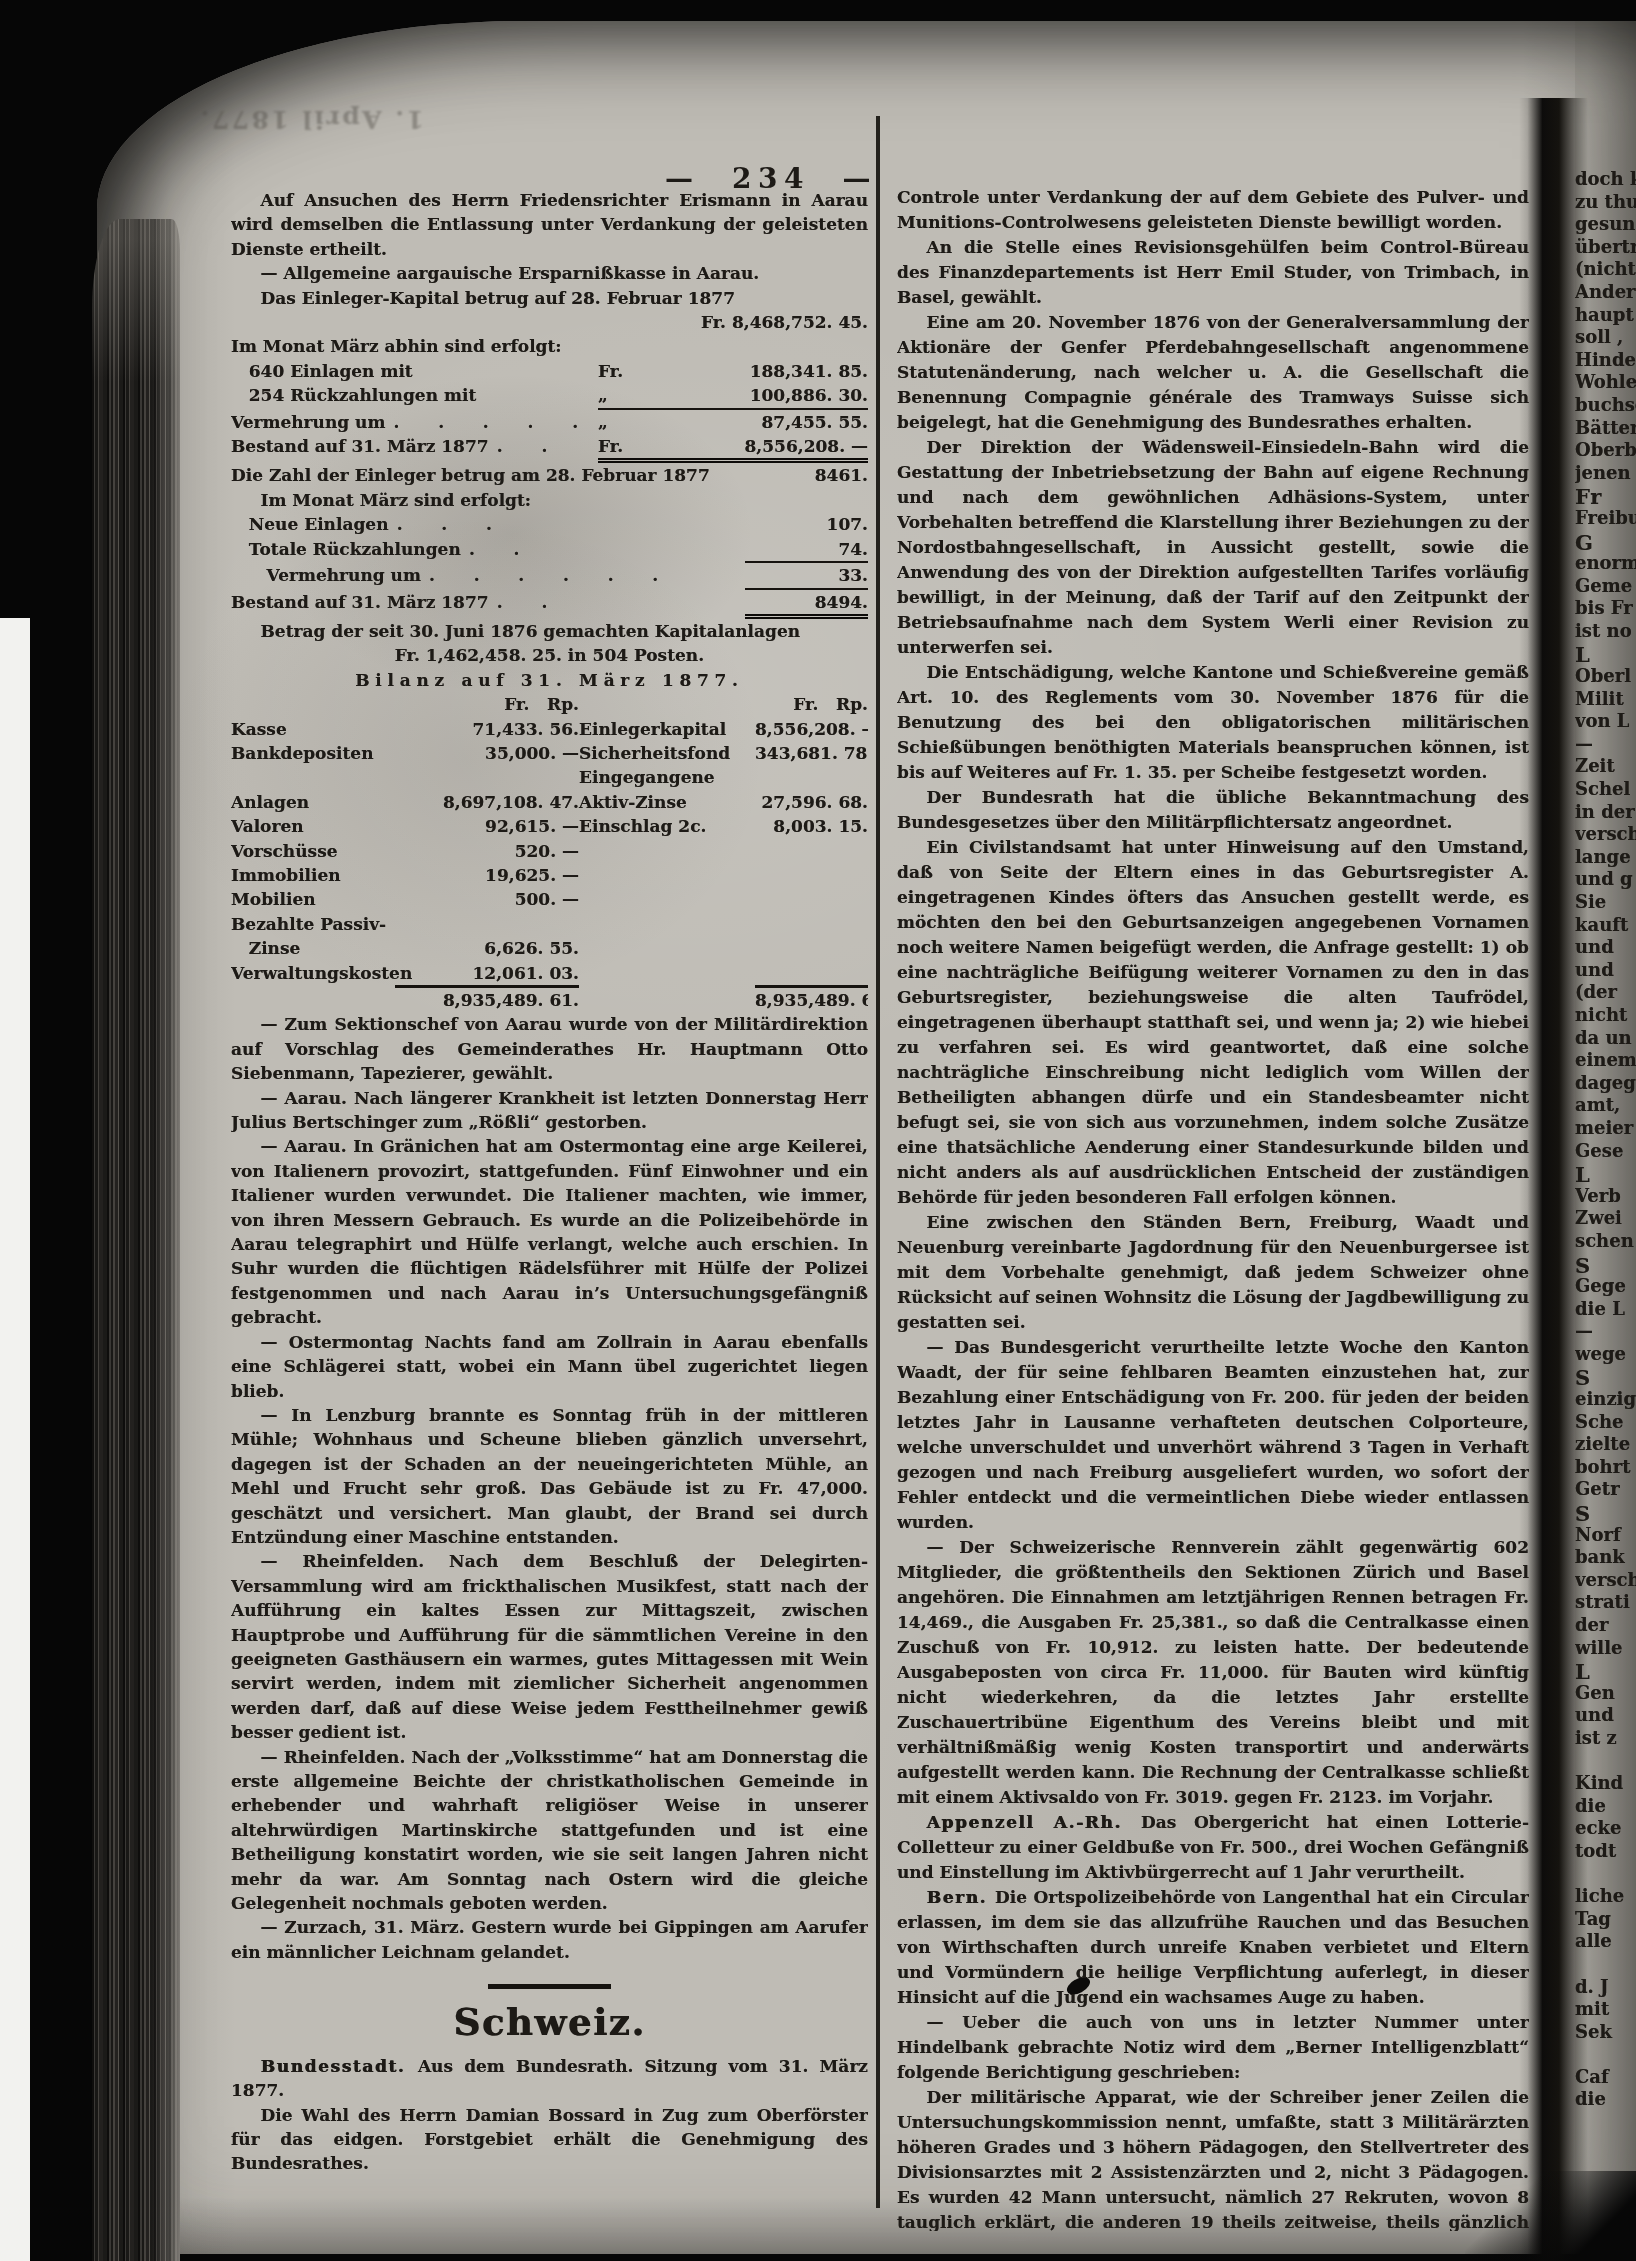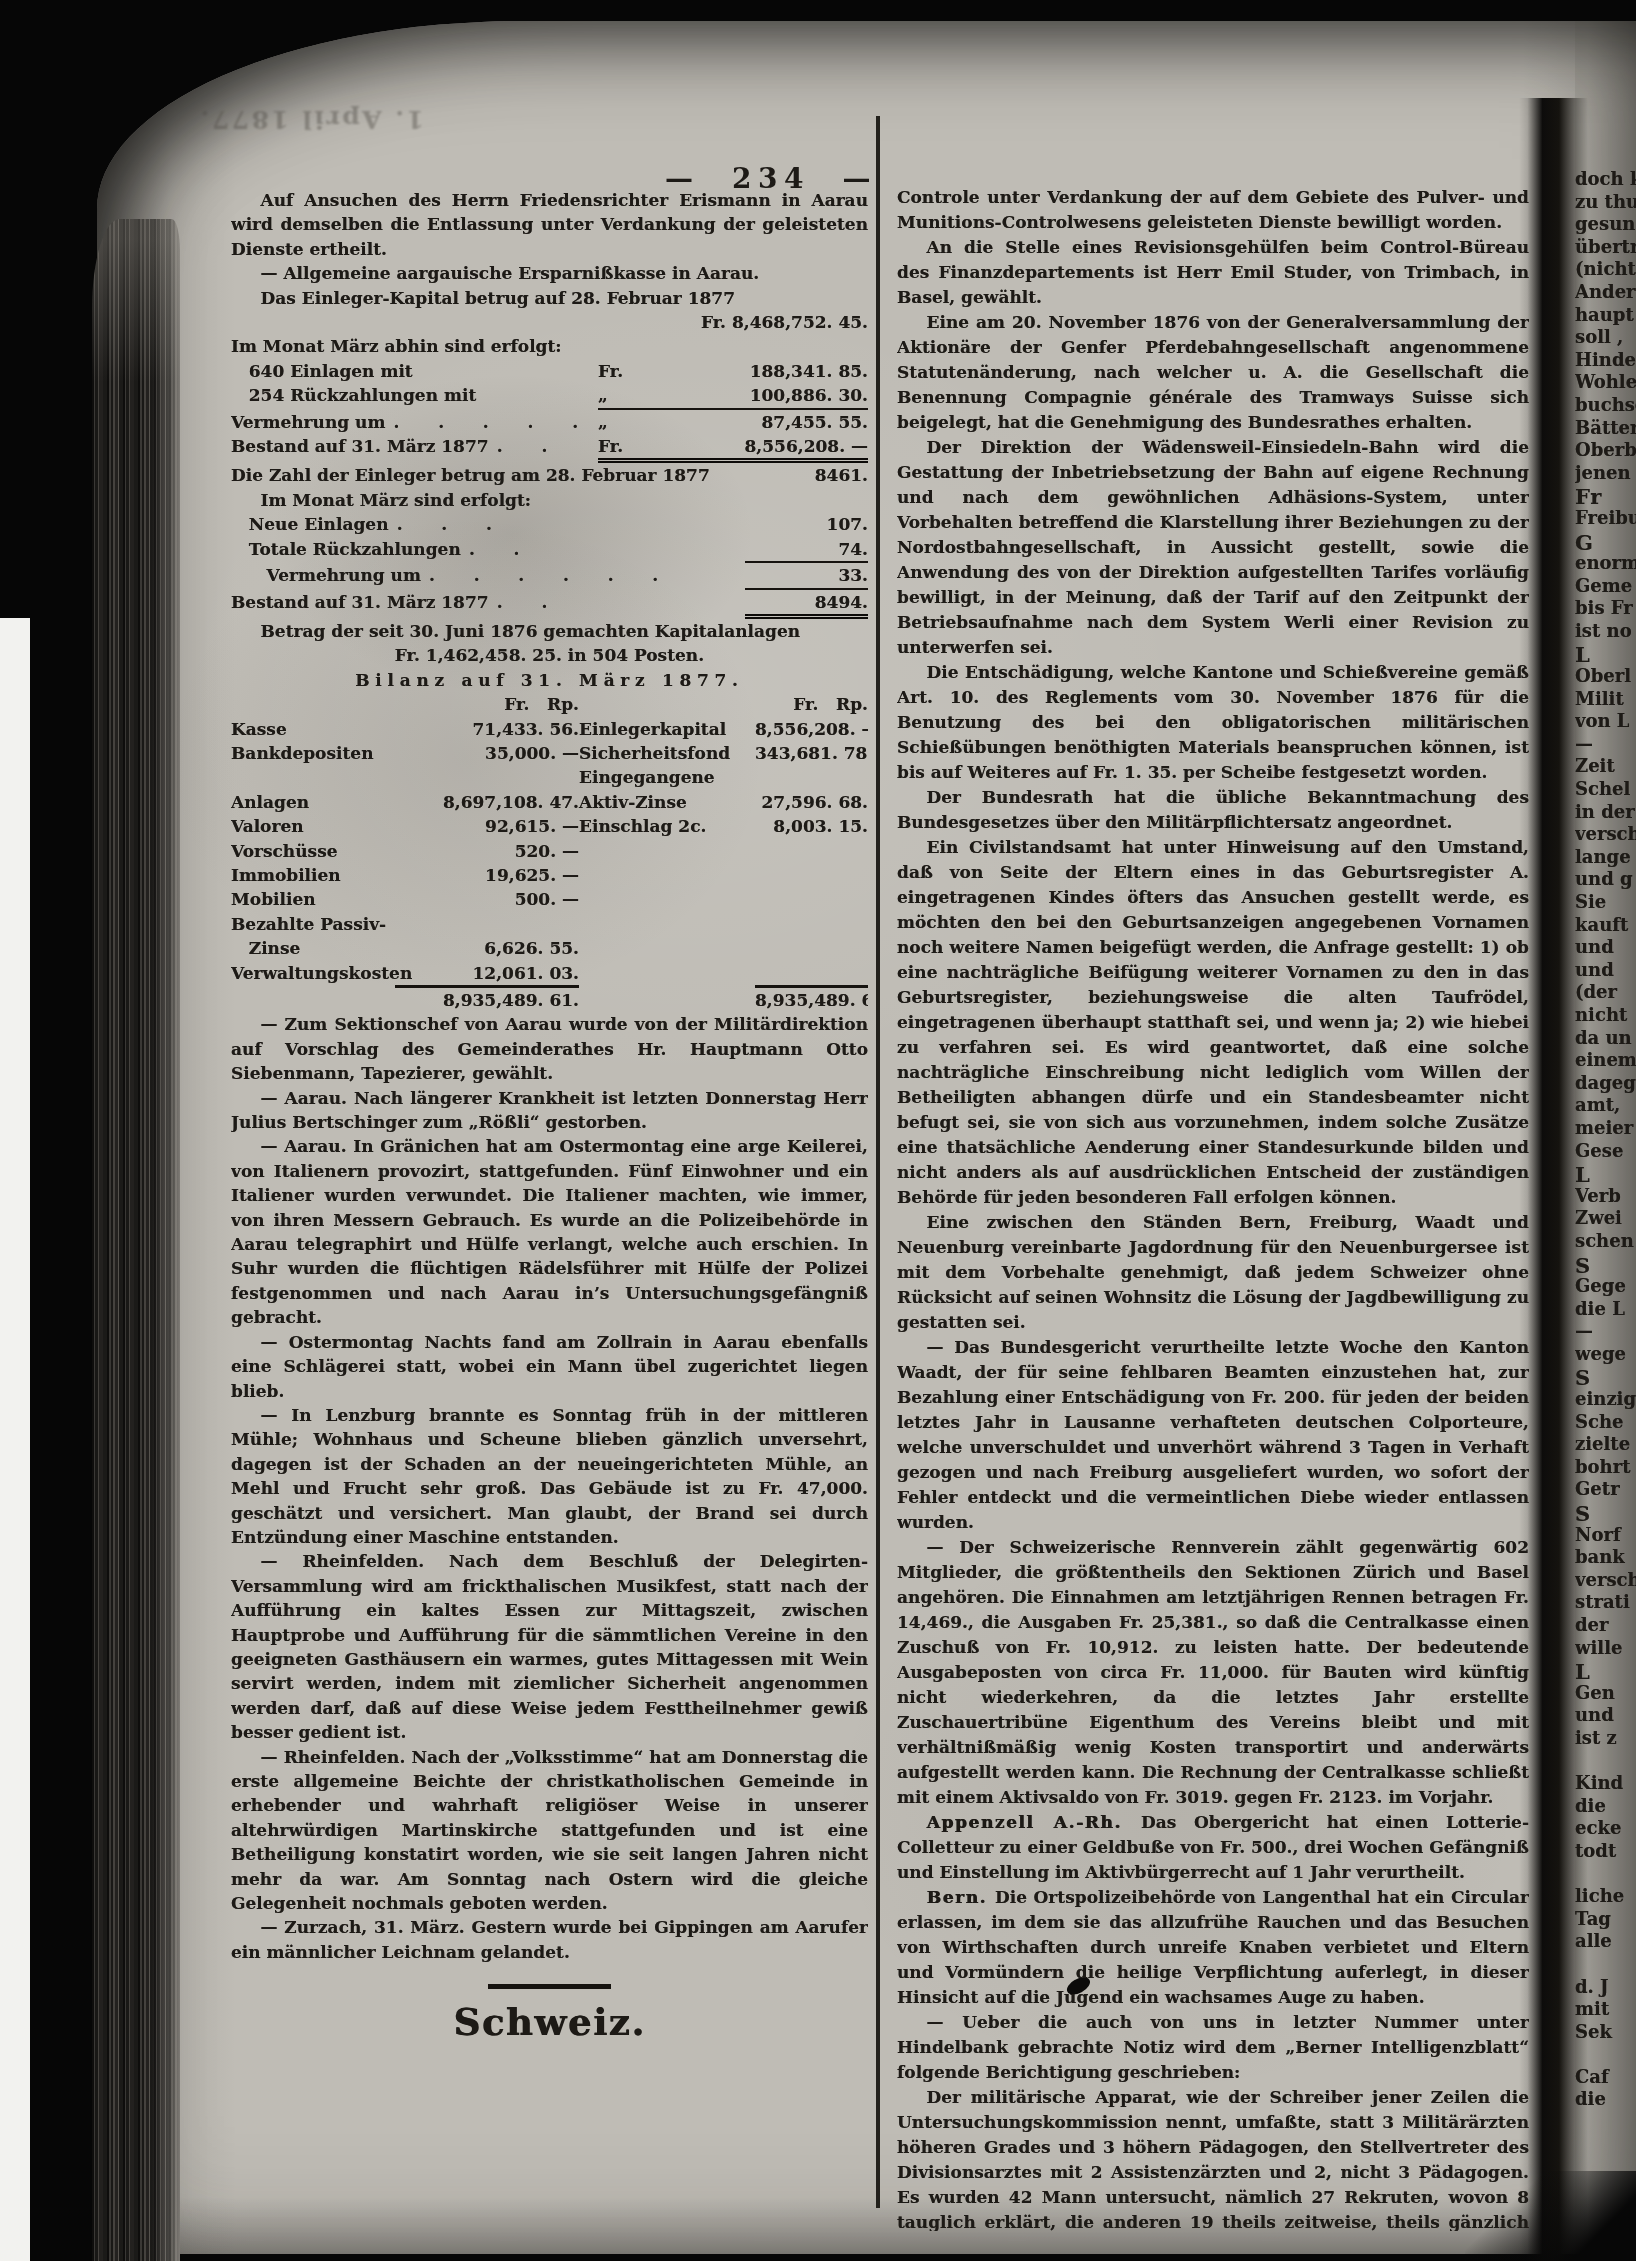--- a/index.html
+++ b/index.html
@@ -264,20 +264,24 @@
         <p class="para">— Aarau. Nach längerer Krankheit ist letzten Donnerstag Herr Julius Bertschinger zum „Rößli“ gestorben.</p>
         <p class="para">— Aarau. In Gränichen hat am Ostermontag eine arge Keilerei, von Italienern provozirt, stattgefunden. Fünf Einwohner und ein Italiener wurden verwundet. Die Italiener machten, wie immer, von ihren Messern Gebrauch. Es wurde an die Polizeibehörde in Aarau telegraphirt und Hülfe verlangt, welche auch erschien. In Suhr wurden die flüchtigen Rädelsführer mit Hülfe der Polizei festgenommen und nach Aarau in’s Untersuchungsgefängniß gebracht.</p>
         <p class="para">— Ostermontag Nachts fand am Zollrain in Aarau ebenfalls eine Schlägerei statt, wobei ein Mann übel zugerichtet liegen blieb.</p>
         <p class="para">— In Lenzburg brannte es Sonntag früh in der mittleren Mühle; Wohnhaus und Scheune blieben gänzlich unversehrt, dagegen ist der Schaden an der neueingerichteten Mühle, an Mehl und Frucht sehr groß. Das Gebäude ist zu Fr. 47,000. geschätzt und versichert. Man glaubt, der Brand sei durch Entzündung einer Maschine entstanden.</p>
         <p class="para">— Rheinfelden. Nach dem Beschluß der Delegirten-Versammlung wird am frickthalischen Musikfest, statt nach der Aufführung ein kaltes Essen zur Mittagszeit, zwischen Hauptprobe und Aufführung für die sämmtlichen Vereine in den geeigneten Gasthäusern ein warmes, gutes Mittagessen mit Wein servirt werden, indem mit ziemlicher Sicherheit angenommen werden darf, daß auf diese Weise jedem Festtheilnehmer gewiß besser gedient ist.</p>
         <p class="para">— Rheinfelden. Nach der „Volksstimme“ hat am Donnerstag die erste allgemeine Beichte der christkatholischen Gemeinde in erhebender und wahrhaft religiöser Weise in unserer altehrwürdigen Martinskirche stattgefunden und ist eine Betheiligung konstatirt worden, wie sie seit langen Jahren nicht mehr da war. Am Sonntag nach Ostern wird die gleiche Gelegenheit nochmals geboten werden.</p>
         <p class="para">— Zurzach, 31. März. Gestern wurde bei Gippingen am Aarufer ein männlicher Leichnam gelandet.</p>
       </div>
     <div class="sect-rule"></div>
     <p class="schweiz-h">Schweiz.</p>
+    <div id="schweiz-paragraphs">
+        <p class="para"><span class="lead">Bundesstadt. </span>Aus dem Bundesrath. Sitzung vom 31. März 1877.</p>
+        <p class="para">Die Wahl des Herrn Damian Bossard in Zug zum Oberförster für das eidgen. Forstgebiet erhält die Genehmigung des Bundesrathes.</p>
+      </div>
   </div>
 
   <div class="col" id="mid-col">
       <p class="para flush">Controle unter Verdankung der auf dem Gebiete des Pulver- und Munitions-Controlwesens geleisteten Dienste bewilligt worden.</p>
       <p class="para">An die Stelle eines Revisionsgehülfen beim Control-Büreau des Finanzdepartements ist Herr Emil Studer, von Trimbach, in Basel, gewählt.</p>
       <p class="para">Eine am 20. November 1876 von der Generalversammlung der Aktionäre der Genfer Pferdebahngesellschaft angenommene Statutenänderung, nach welcher u. A. die Gesellschaft die Benennung Compagnie générale des Tramways Suisse sich beigelegt, hat die Genehmigung des Bundesrathes erhalten.</p>
       <p class="para">Der Direktion der Wädensweil-Einsiedeln-Bahn wird die Gestattung der Inbetriebsetzung der Bahn auf eigene Rechnung und nach dem gewöhnlichen Adhäsions-System, unter Vorbehalten betreffend die Klarstellung ihrer Beziehungen zu der Nordostbahngesellschaft, in Aussicht gestellt, sowie die Anwendung des von der Direktion aufgestellten Tarifes vorläufig bewilligt, in der Meinung, daß der Tarif auf den Zeitpunkt der Betriebsaufnahme nach dem System Werli einer Revision zu unterwerfen sei.</p>
       <p class="para">Die Entschädigung, welche Kantone und Schießvereine gemäß Art. 10. des Reglements vom 30. November 1876 für die Benutzung des bei den obligatorischen militärischen Schießübungen benöthigten Materials beanspruchen können, ist bis auf Weiteres auf Fr. 1. 35. per Scheibe festgesetzt worden.</p>
       <p class="para">Der Bundesrath hat die übliche Bekanntmachung des Bundesgesetzes über den Militärpflichtersatz angeordnet.</p>
       <p class="para">Ein Civilstandsamt hat unter Hinweisung auf den Umstand, daß von Seite der Eltern eines in das Geburtsregister A. eingetragenen Kindes öfters das Ansuchen gestellt werde, es möchten den bei den Geburtsanzeigen angegebenen Vornamen noch weitere Namen beigefügt werden, die Anfrage gestellt: 1) ob eine nachträgliche Beifügung weiterer Vornamen zu den in das Geburtsregister, beziehungsweise die alten Taufrödel, eingetragenen überhaupt statthaft sei, und wenn ja; 2) wie hiebei zu verfahren sei. Es wird geantwortet, daß eine solche nachträgliche Einschreibung nicht lediglich vom Willen der Betheiligten abhangen dürfe und ein Standesbeamter nicht befugt sei, sie von sich aus vorzunehmen, indem solche Zusätze eine thatsächliche Aenderung einer Standesurkunde bilden und nicht anders als auf ausdrücklichen Entscheid der zuständigen Behörde für jeden besonderen Fall erfolgen können.</p>

